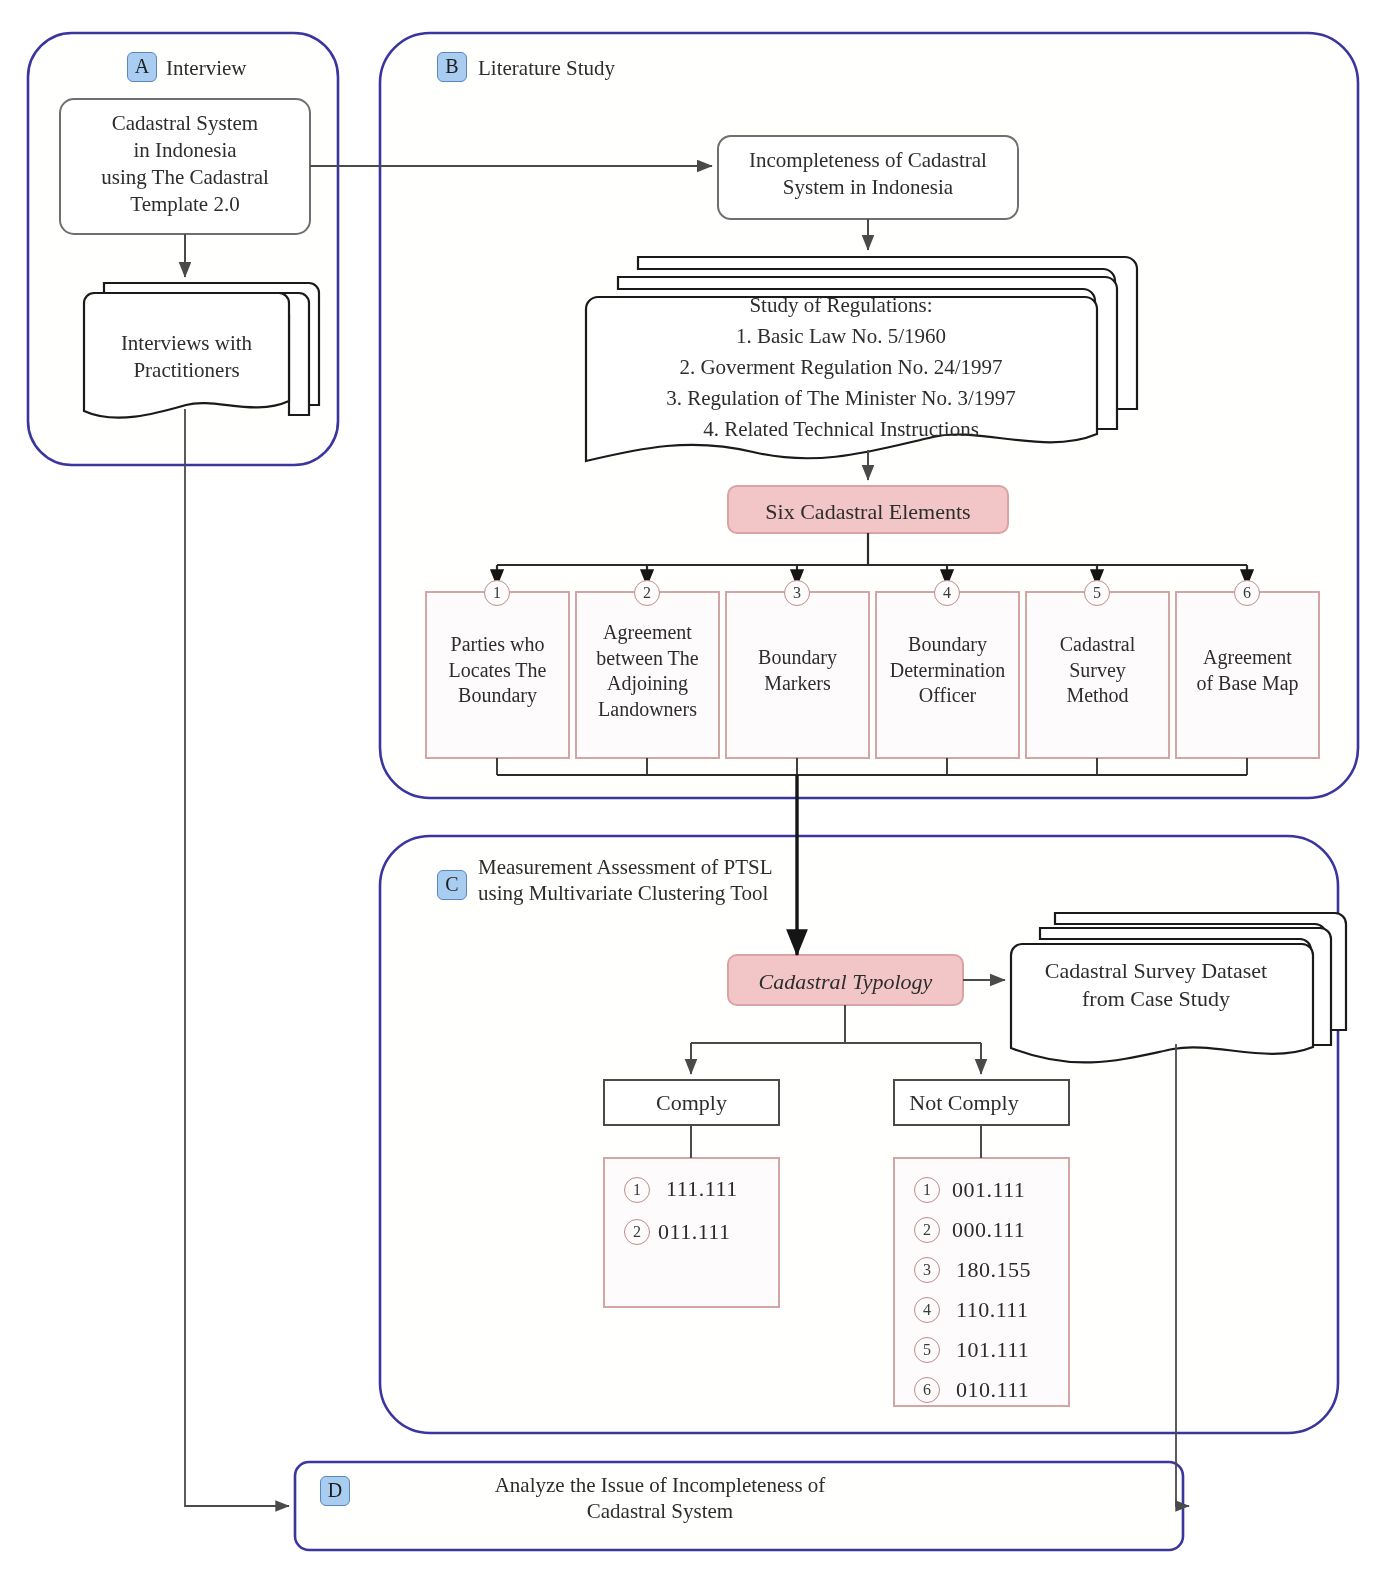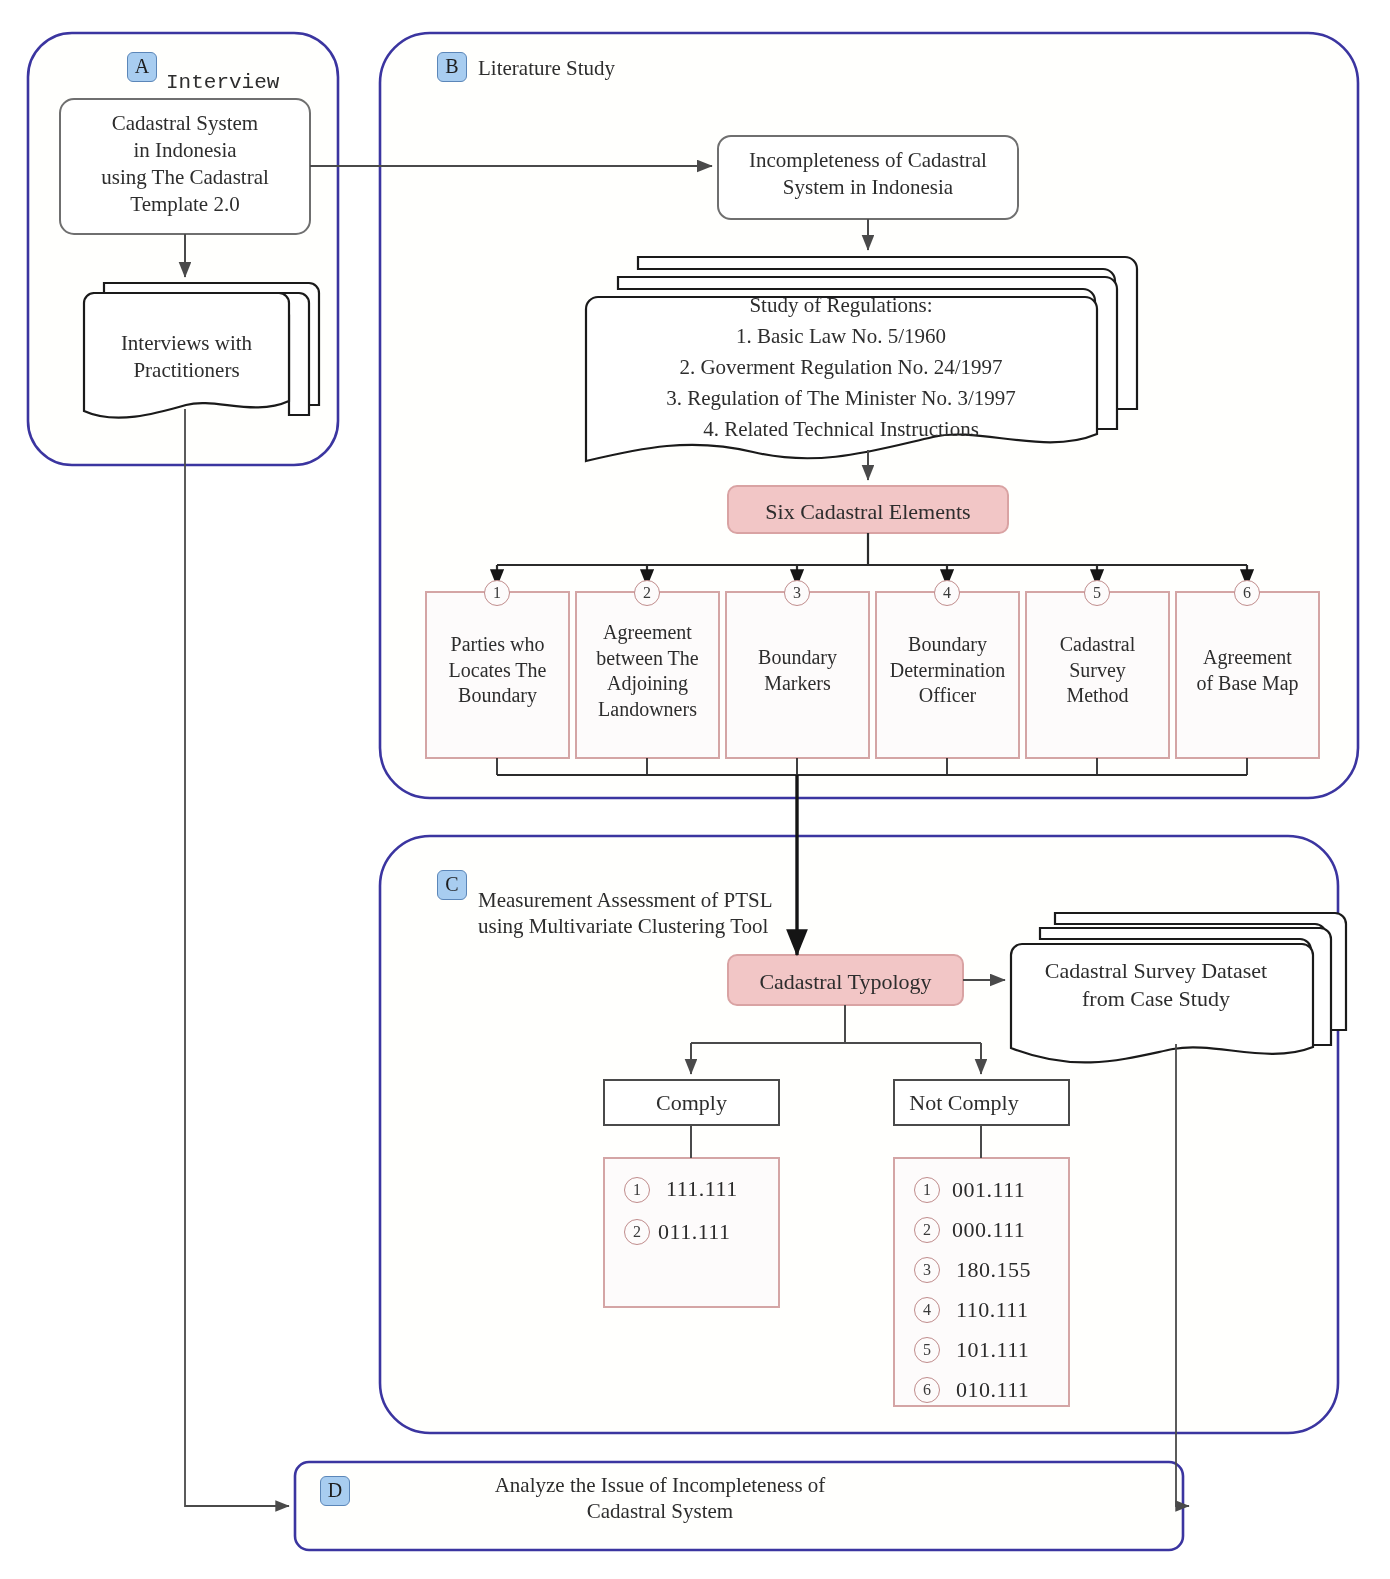--- a/index.html
+++ b/index.html
@@ -172,21 +172,21 @@
       <path d="M691,1125 V1158"></path>
       <path d="M981,1125 V1158"></path>
     </g>
 
     <path d="M185,409 V1506 H289" fill="none" stroke="#4a4a4a" stroke-width="1.8" marker-end="url(#arrGray)"></path>
 
     <path d="M1176,1044 V1506 H1189" fill="none" stroke="#4a4a4a" stroke-width="1.8" marker-end="url(#arrGray)"></path>
   </svg>
 
   <div class="phase-tag" style="left:127px;top:52px;">A</div>
-  <div class="phase-title" style="left:166px;top:70px;font-family:Liberation Mono, monospace;">Interview</div>
+  <div class="phase-title" style="left:166px;top:56px;">Interview</div>
 
   <div class="lbl f21" style="left:60px;top:110px;width:250px;">Cadastral System
 in Indonesia
 using The Cadastral
 Template 2.0</div>
 
   <div class="lbl f21" style="left:84px;top:330px;width:205px;">Interviews with
 Practitioners</div>
 
   <div class="phase-tag" style="left:437px;top:52px;">B</div>
@@ -222,24 +222,24 @@
   <div class="lbl f20" style="left:872px;top:632px;width:151px;">Boundary
 Determination
 Officer</div>
   <div class="lbl f20" style="left:1026px;top:632px;width:143px;">Cadastral
 Survey
 Method</div>
   <div class="lbl f20" style="left:1172px;top:645px;width:151px;">Agreement
 of Base Map</div>
 
   <div class="phase-tag" style="left:437px;top:870px;">C</div>
-  <div class="phase-title" style="left:478px;top:888px;">Measurement Assessment of PTSL
+  <div class="phase-title" style="left:478px;top:855px;">Measurement Assessment of PTSL
 using Multivariate Clustering Tool</div>
 
-  <div class="lbl f22" style="left:728px;top:968px;width:235px;">Cadastral Typology</div>
+  <div class="lbl f22" style="left:728px;top:968px;width:235px;font-style:italic;">Cadastral Typology</div>
 
   <div class="lbl f22" style="left:1011px;top:957px;width:290px;">Cadastral Survey Dataset
 from Case Study</div>
 
   <div class="lbl f22" style="left:604px;top:1089px;width:175px;">Comply</div>
   <div class="lbl f22" style="left:894px;top:1089px;width:140px;">Not Comply</div>
 
   <div class="numcircle" style="left:624px;top:1177px;">1</div>
   <div class="code-row" style="left:658px;top:1176px;margin-left:8px;">111.111</div>
   <div class="numcircle" style="left:624px;top:1219px;">2</div>

